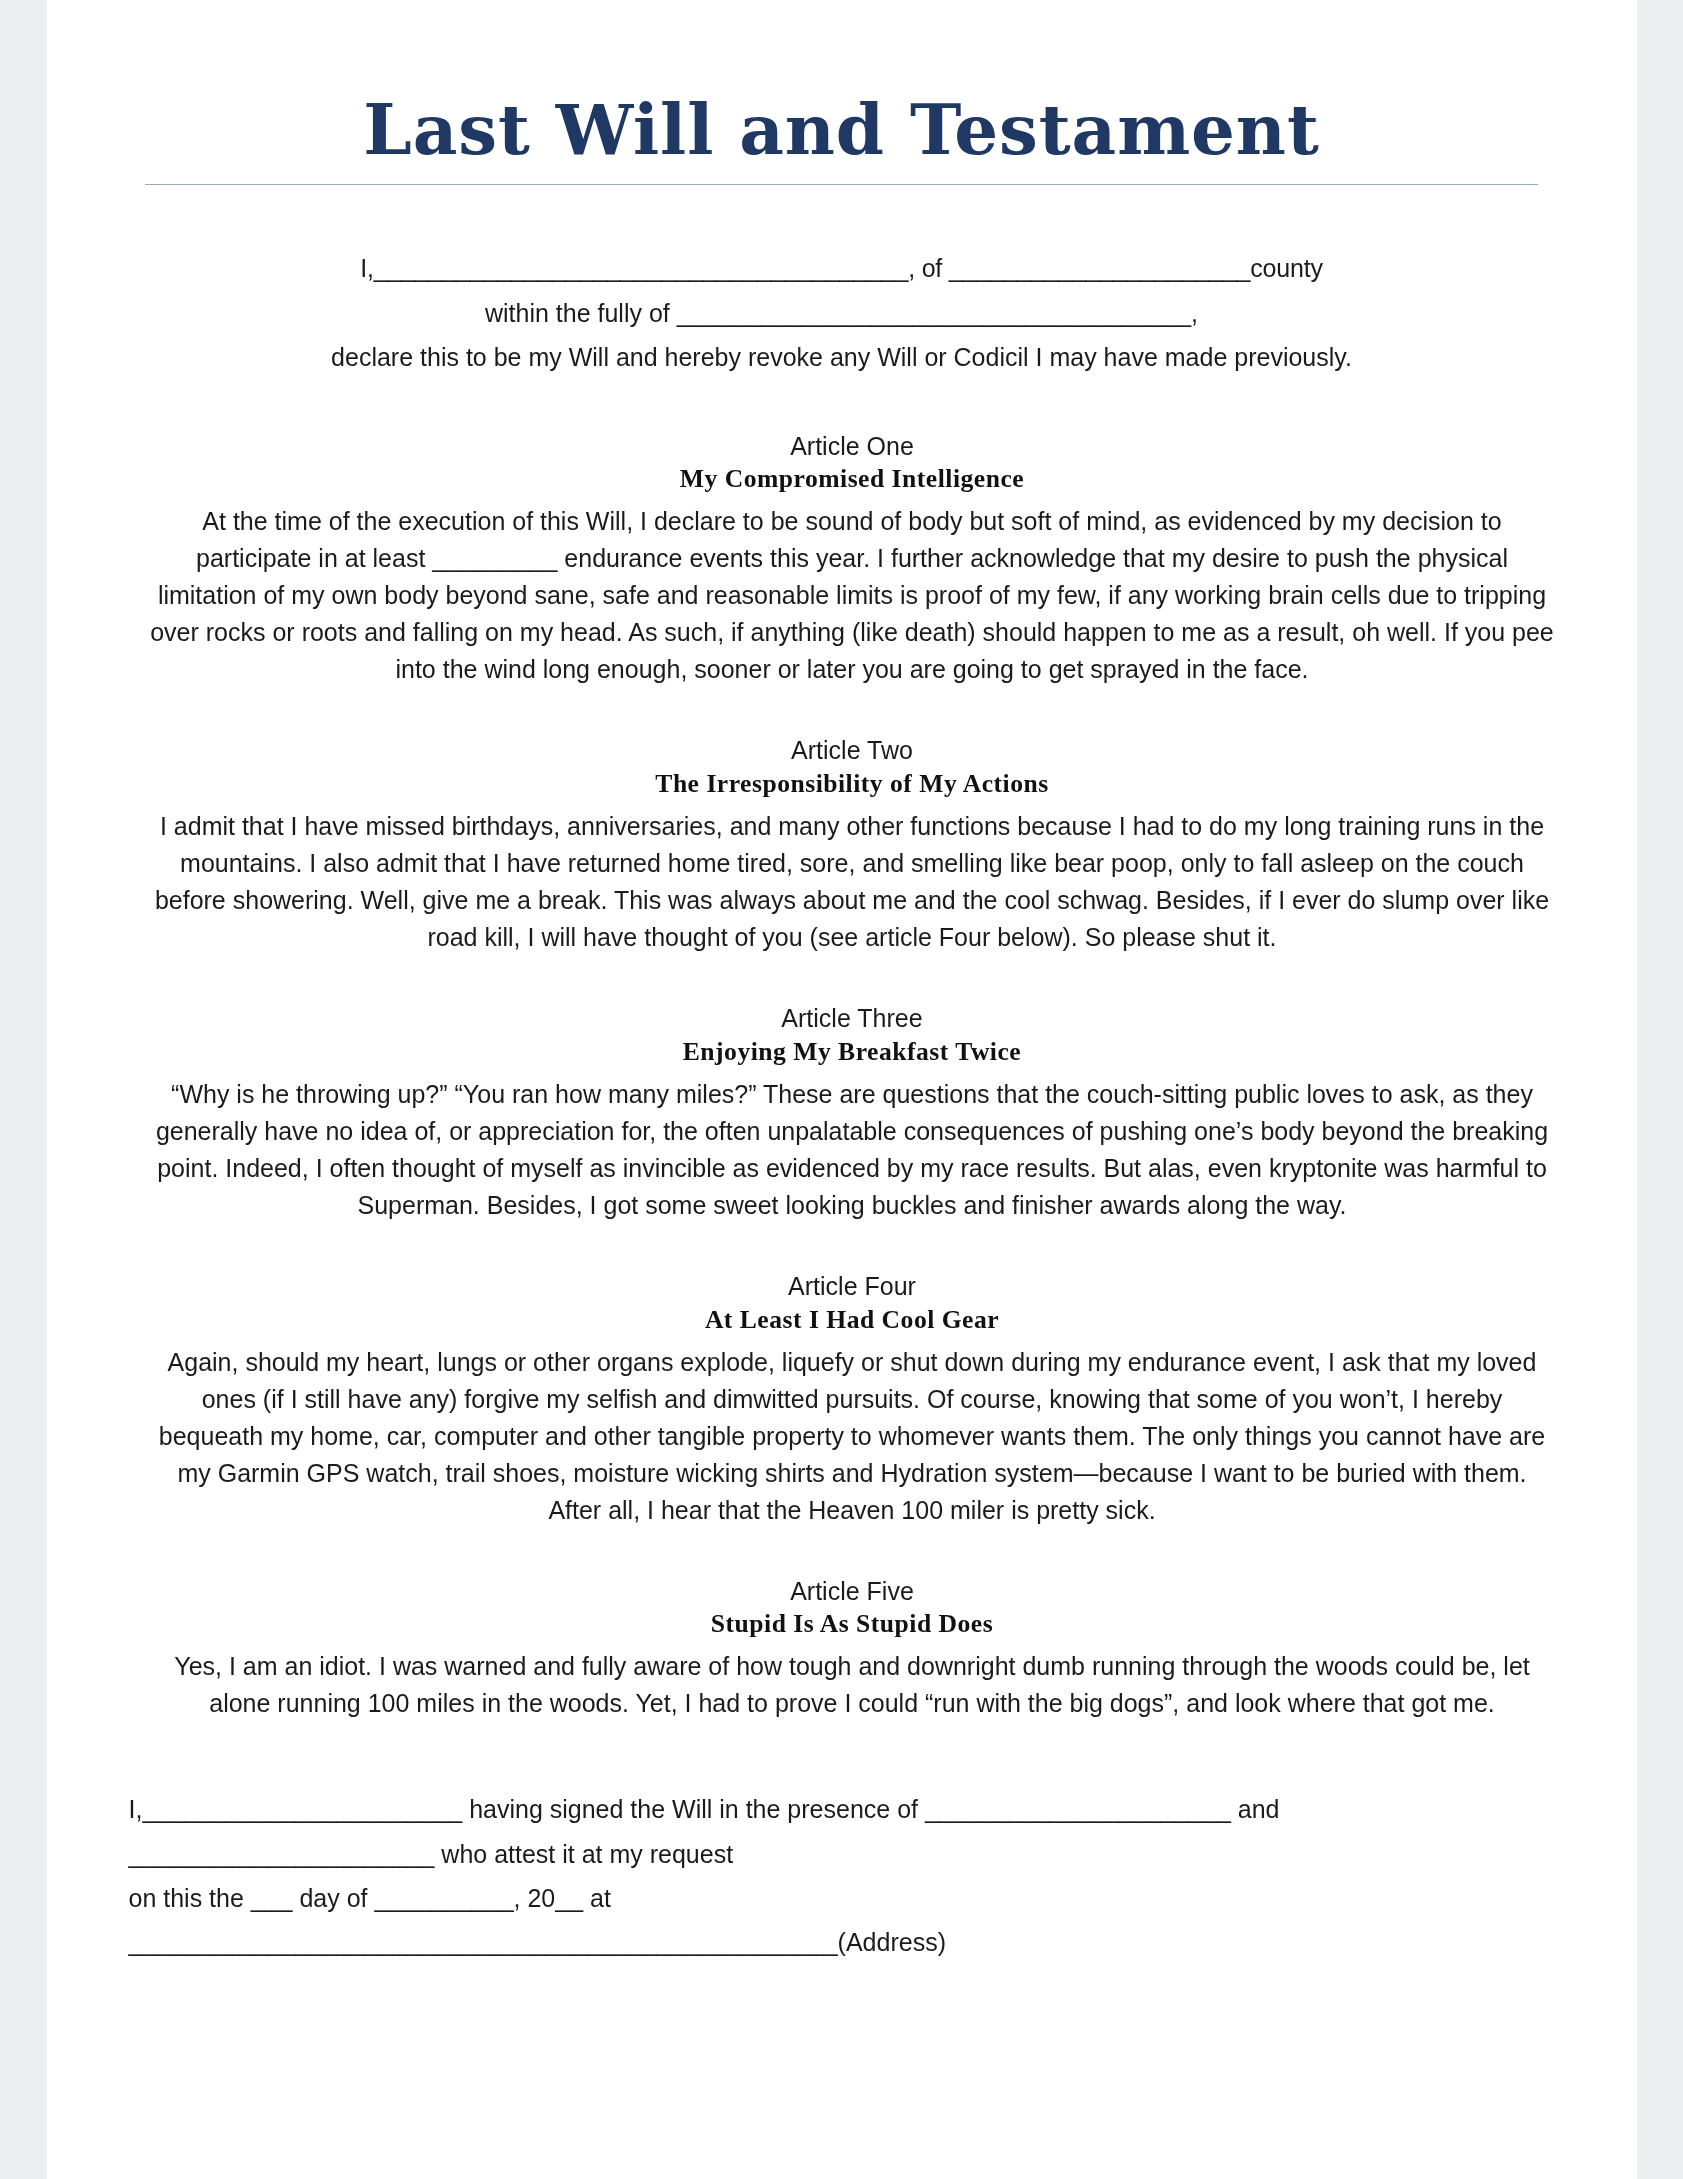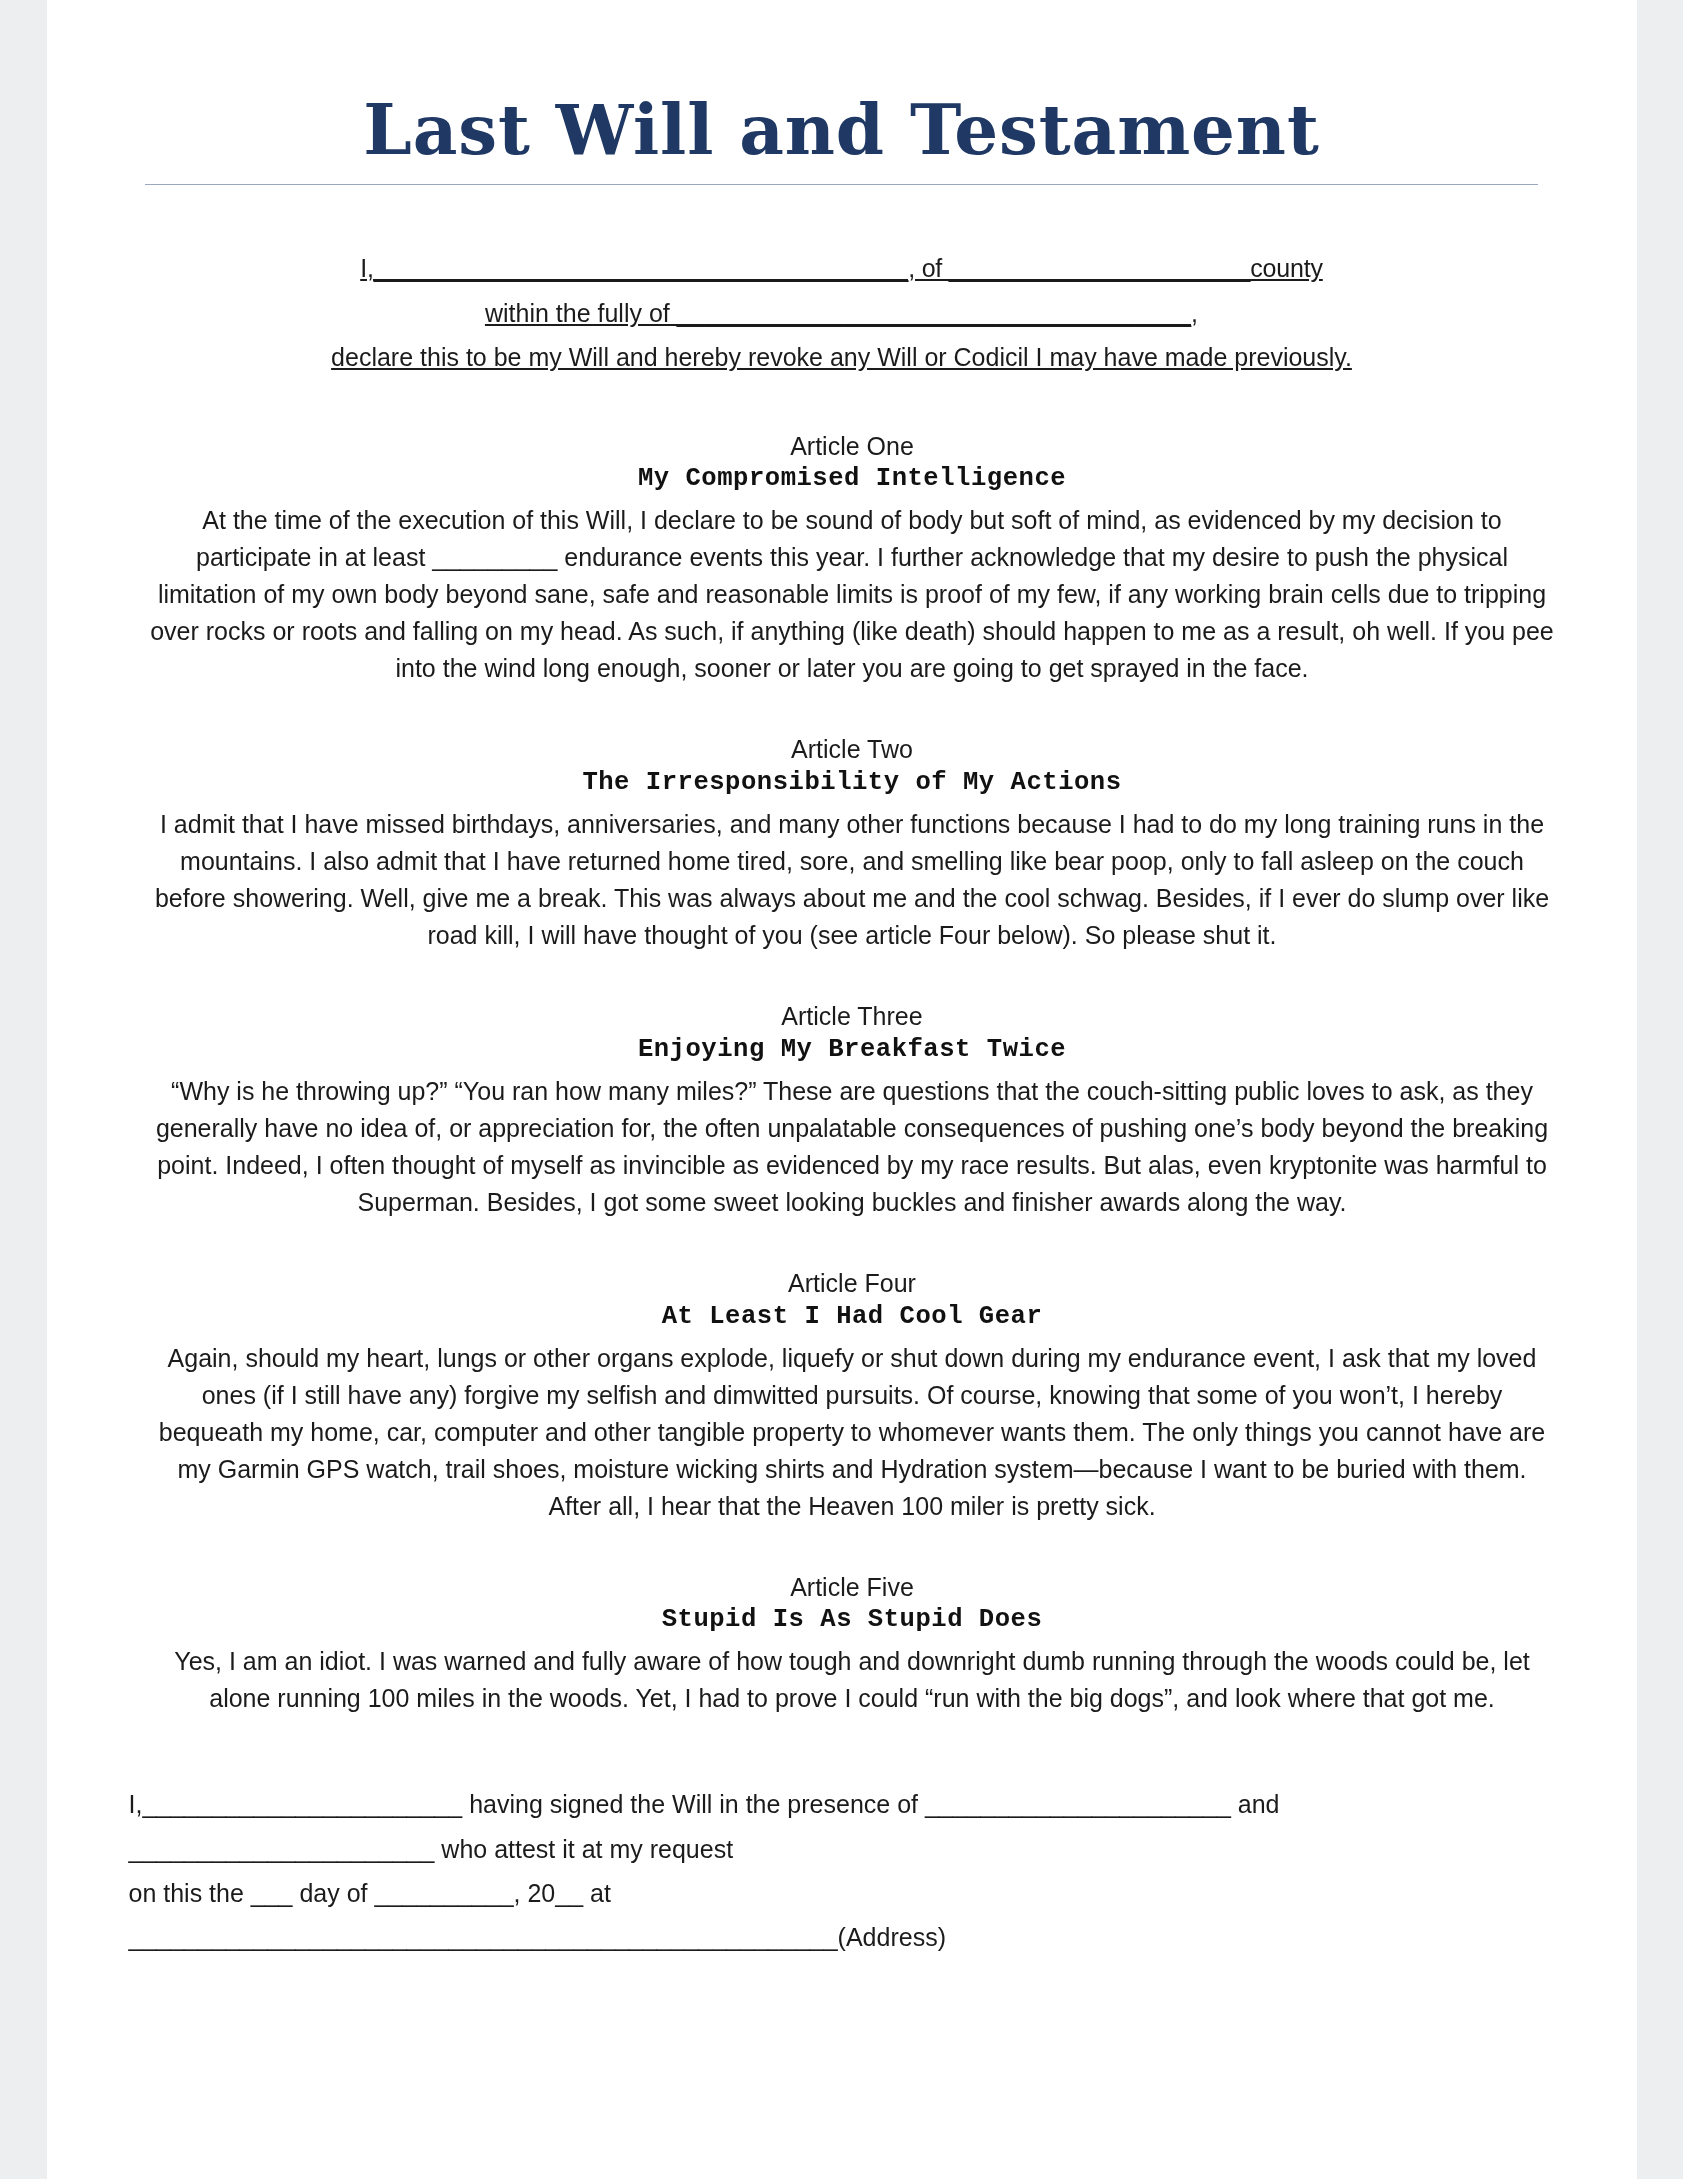--- a/index.html
+++ b/index.html
@@ -34,41 +34,40 @@
     border-top: 1.8px solid #9aa8bd;
     margin: 0 16.4px 64px 16.4px;
   }
   .intro {
     text-align: center;
     font-size: 25px;
     color: #1b1b1b;
     line-height: 1.55;
     margin: 0 auto 55px auto;
     width: 1206px;
-    text-decoration: underline;
   }
   .intro .line {
     display: block;
     margin-bottom: 5.5px;
     white-space: nowrap;
   }
   .intro .line.wide { letter-spacing: -0.2px; }
   .article {
     margin-bottom: 48px;
     margin-left: 21px;
   }
   .article-number {
     text-align: center;
     font-size: 25px;
     color: #1b1b1b;
     margin-bottom: 3.7px;
   }
   .article-heading {
     text-align: center;
-    font-family: Liberation Mono, monospace;
+    font-family: Liberation Serif, serif;
     font-weight: bold;
     font-size: 25.6px;
     color: #111111;
     margin-bottom: 9.1px;
     letter-spacing: 0.5px;
   }
   .article-body {
     font-size: 25px;
     line-height: 1.48;
     color: #1b1b1b;

